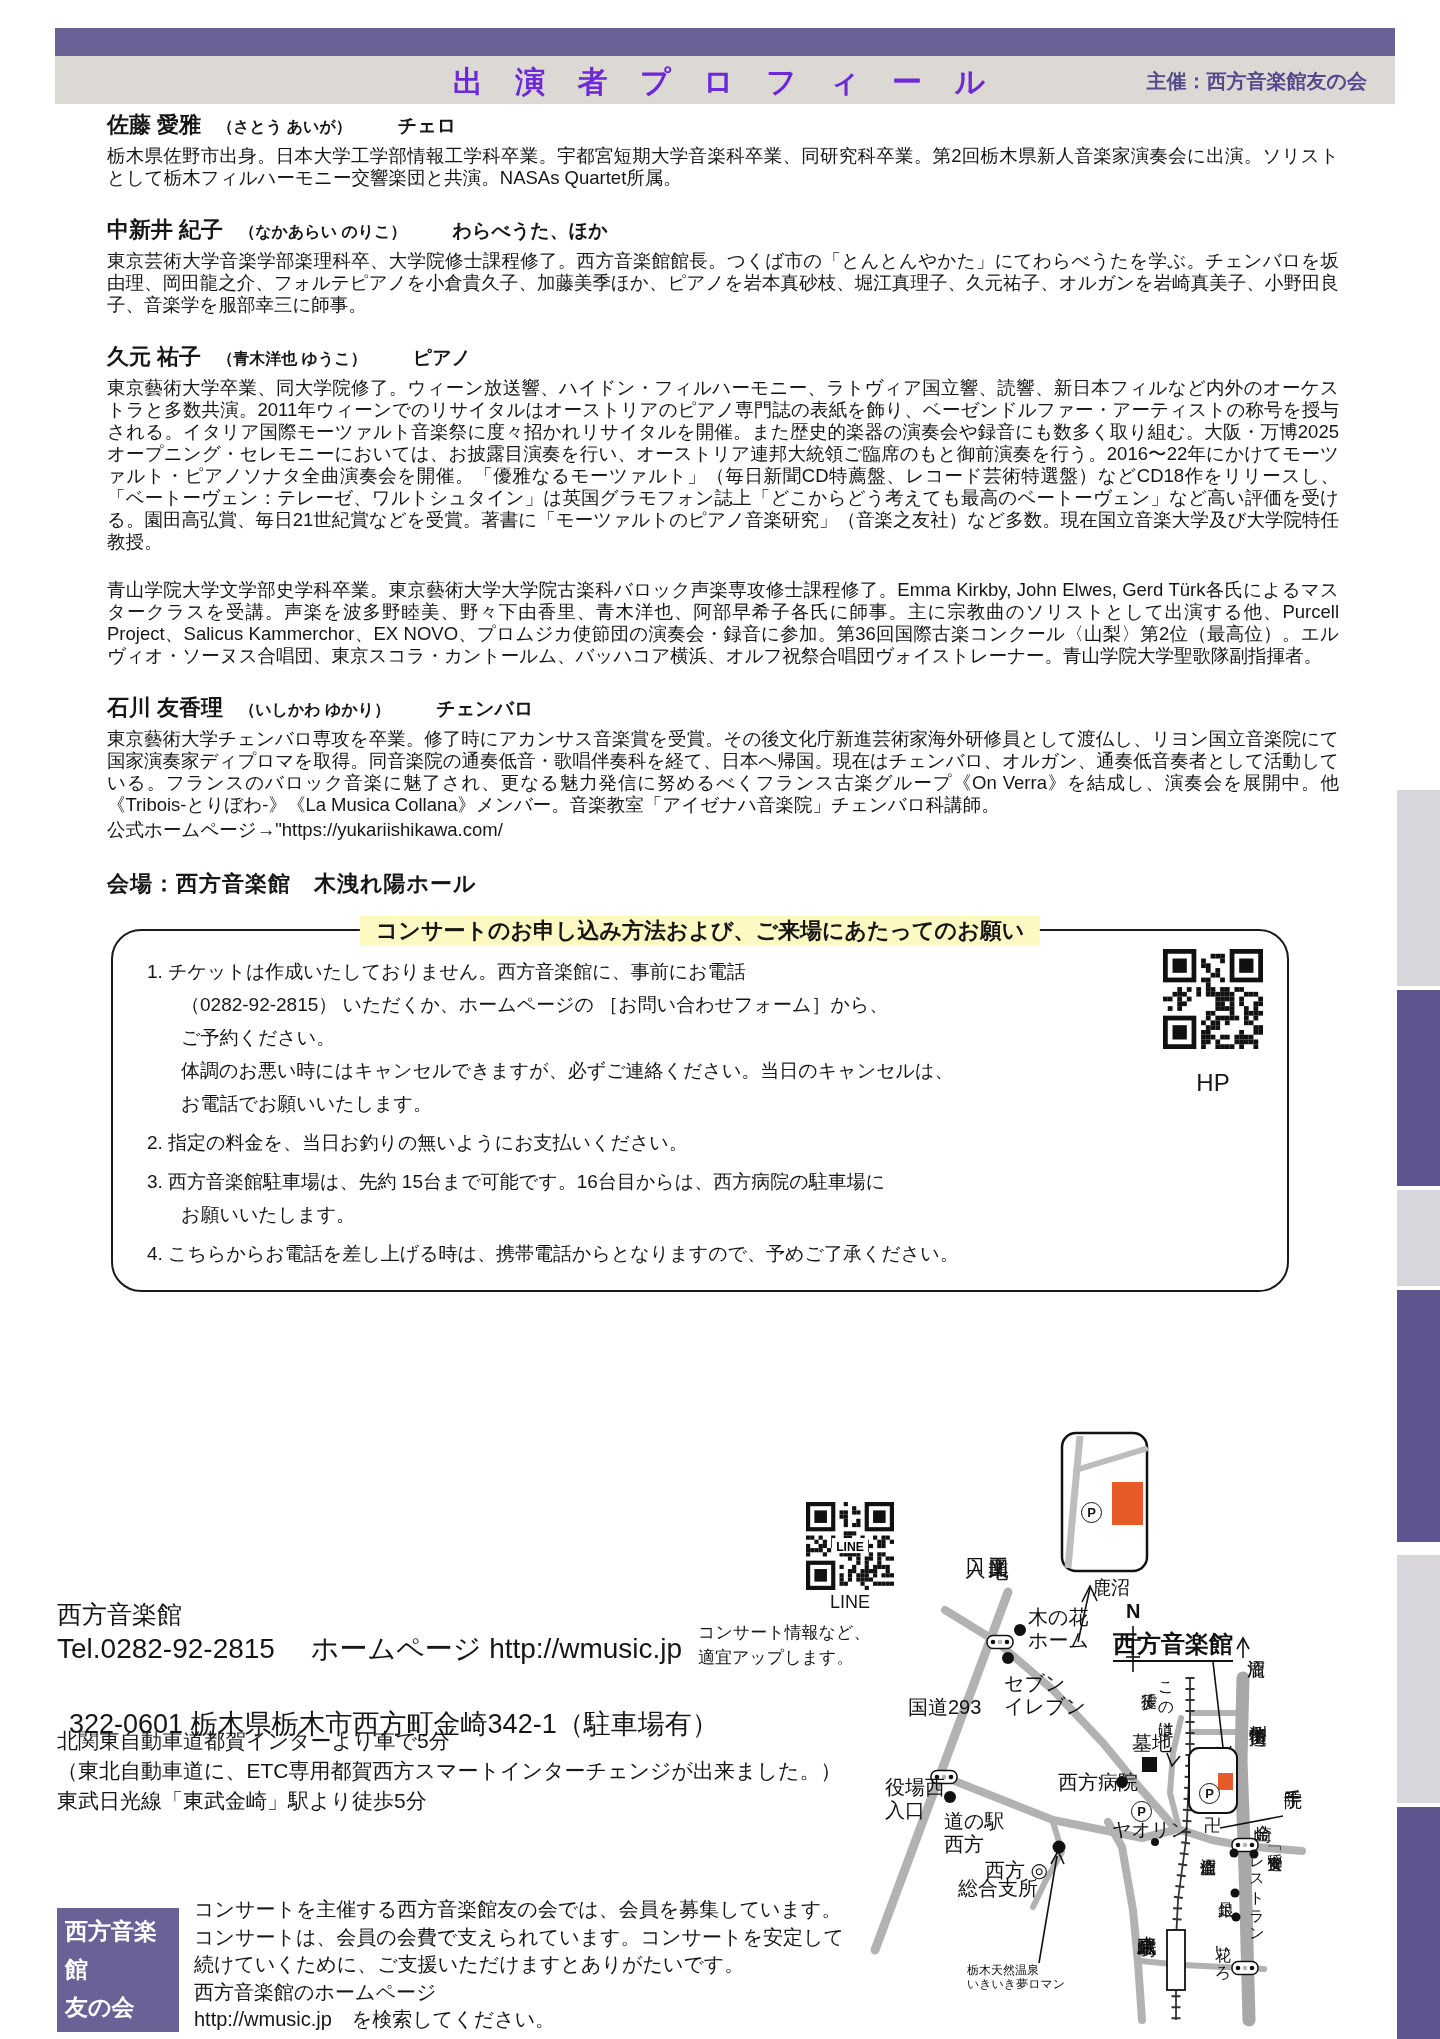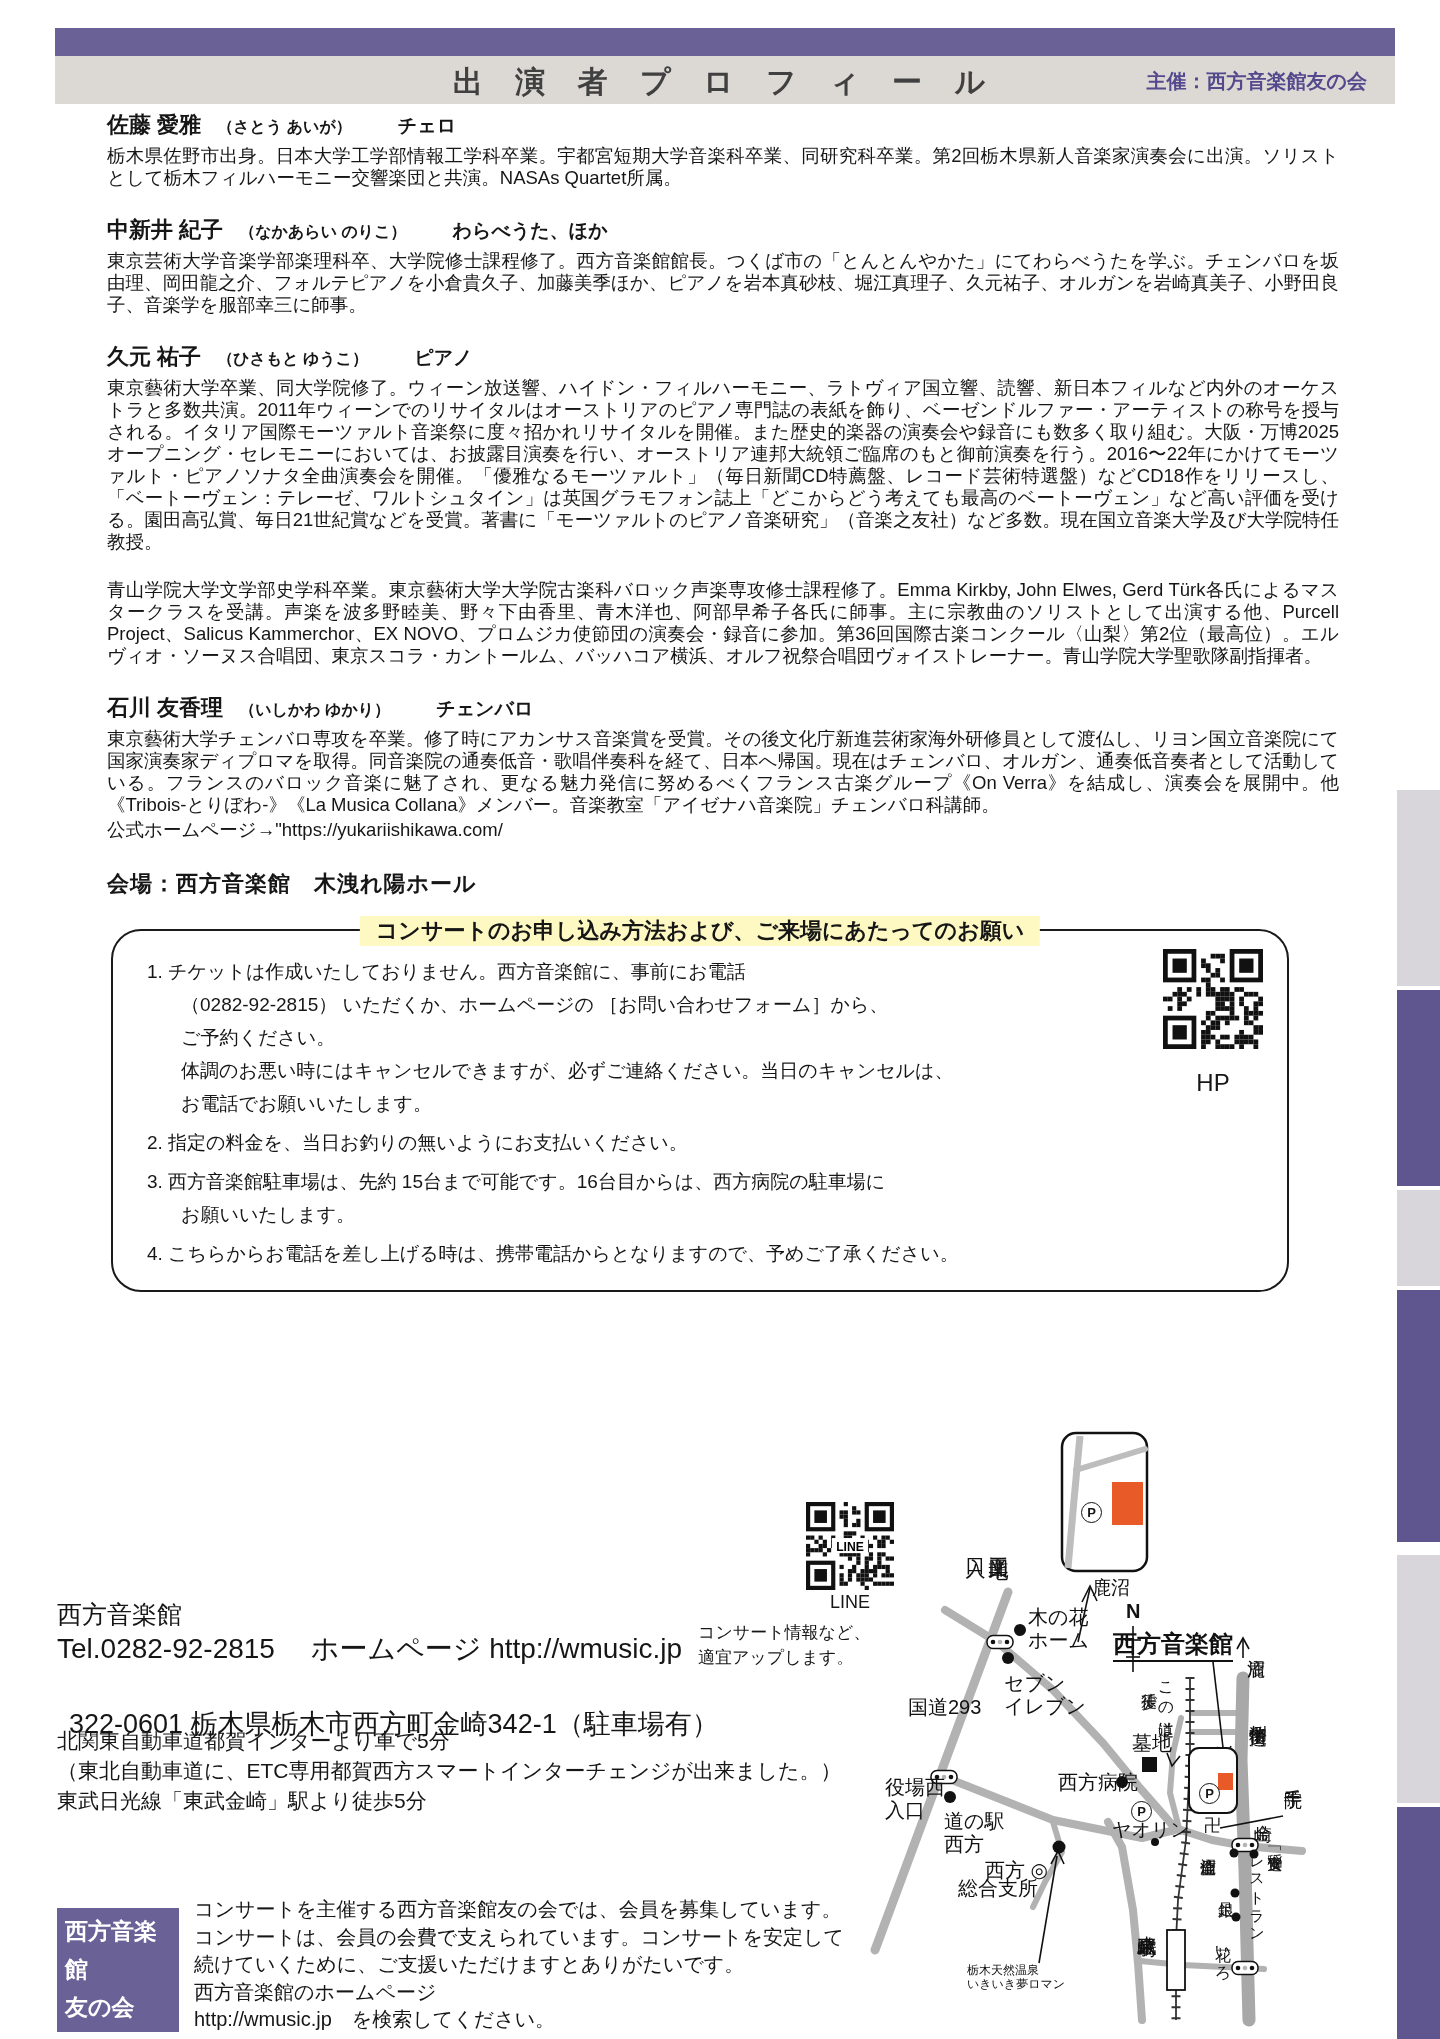--- a/index.html
+++ b/index.html
@@ -5,21 +5,21 @@
   * { margin:0; padding:0; box-sizing:border-box; }
   html,body { background:#fff; }
   .page { position:relative; width:1440px; height:2039px; background:#fff; overflow:hidden;
           font-family:"Liberation Sans","DejaVu Sans",sans-serif; color:#161616; }
 
   
   .header { position:absolute; left:55px; top:28px; width:1340px; }
   .header-strip { height:28px; background:#6a6197; }
   .header-band { height:48px; background:#dcd9d4; position:relative; }
   .header-title { position:absolute; left:0; right:0; top:6px; text-align:center;
-                  font-size:30px; font-weight:bold; color:#404040; letter-spacing:12px; }
+                  font-size:30px; font-weight:bold; color:#6d28d9; letter-spacing:12px; }
   .header-org { position:absolute; right:28px; bottom:9px; font-size:20px; font-weight:bold; color:#55498d; }
 
   
   .content { position:absolute; left:107px; top:110px; width:1232px; }
   .profile { margin-bottom:26px; }
   .p-head { display:flex; align-items:baseline; margin-bottom:5px; }
   .p-name { font-size:22px; font-weight:bold; }
   .p-reading { font-size:16px; margin-left:16px; font-weight:bold; }
   .p-role { font-size:19px; font-weight:bold; margin-left:46px; }
   .p-bio { font-size:18.5px; line-height:22px; text-align:justify; }
@@ -91,21 +91,21 @@
       <div class="p-head">
         <span class="p-name">中新井 紀子</span>
         <span class="p-reading">（なかあらい のりこ）</span>
         <span class="p-role">わらべうた、ほか</span>
       </div>
       <div class="p-bio">東京芸術大学音楽学部楽理科卒、大学院修士課程修了。西方音楽館館長。つくば市の「とんとんやかた」にてわらべうたを学ぶ。チェンバロを坂由理、岡田龍之介、フォルテピアノを小倉貴久子、加藤美季ほか、ピアノを岩本真砂枝、堀江真理子、久元祐子、オルガンを岩崎真美子、小野田良子、音楽学を服部幸三に師事。</div>
     </div>
     <div class="profile">
       <div class="p-head">
         <span class="p-name">久元 祐子</span>
-        <span class="p-reading">（ひさもと ゆうこ）</span>
+        <span class="p-reading">（青木洋也 ゆうこ）</span>
         <span class="p-role">ピアノ</span>
       </div>
       <div class="p-bio">東京藝術大学卒業、同大学院修了。ウィーン放送響、ハイドン・フィルハーモニー、ラトヴィア国立響、読響、新日本フィルなど内外のオーケストラと多数共演。2011年ウィーンでのリサイタルはオーストリアのピアノ専門誌の表紙を飾り、ベーゼンドルファー・アーティストの称号を授与される。イタリア国際モーツァルト音楽祭に度々招かれリサイタルを開催。また歴史的楽器の演奏会や録音にも数多く取り組む。大阪・万博2025オープニング・セレモニーにおいては、お披露目演奏を行い、オーストリア連邦大統領ご臨席のもと御前演奏を行う。2016〜22年にかけてモーツァルト・ピアノソナタ全曲演奏会を開催。「優雅なるモーツァルト」（毎日新聞CD特薦盤、レコード芸術特選盤）などCD18作をリリースし、「ベートーヴェン：テレーゼ、ワルトシュタイン」は英国グラモフォン誌上「どこからどう考えても最高のベートーヴェン」など高い評価を受ける。園田高弘賞、毎日21世紀賞などを受賞。著書に「モーツァルトのピアノ音楽研究」（音楽之友社）など多数。現在国立音楽大学及び大学院特任教授。</div>
     </div>
     <div class="profile">
       <div class="p-bio">青山学院大学文学部史学科卒業。東京藝術大学大学院古楽科バロック声楽専攻修士課程修了。Emma Kirkby, John Elwes, Gerd Türk各氏によるマスタークラスを受講。声楽を波多野睦美、野々下由香里、青木洋也、阿部早希子各氏に師事。主に宗教曲のソリストとして出演する他、Purcell Project、Salicus Kammerchor、EX NOVO、プロムジカ使節団の演奏会・録音に参加。第36回国際古楽コンクール〈山梨〉第2位（最高位）。エルヴィオ・ソーヌス合唱団、東京スコラ・カントールム、バッハコア横浜、オルフ祝祭合唱団ヴォイストレーナー。青山学院大学聖歌隊副指揮者。</div>
     </div>
     <div class="profile">
       <div class="p-head">
         <span class="p-name">石川 友香理</span>

